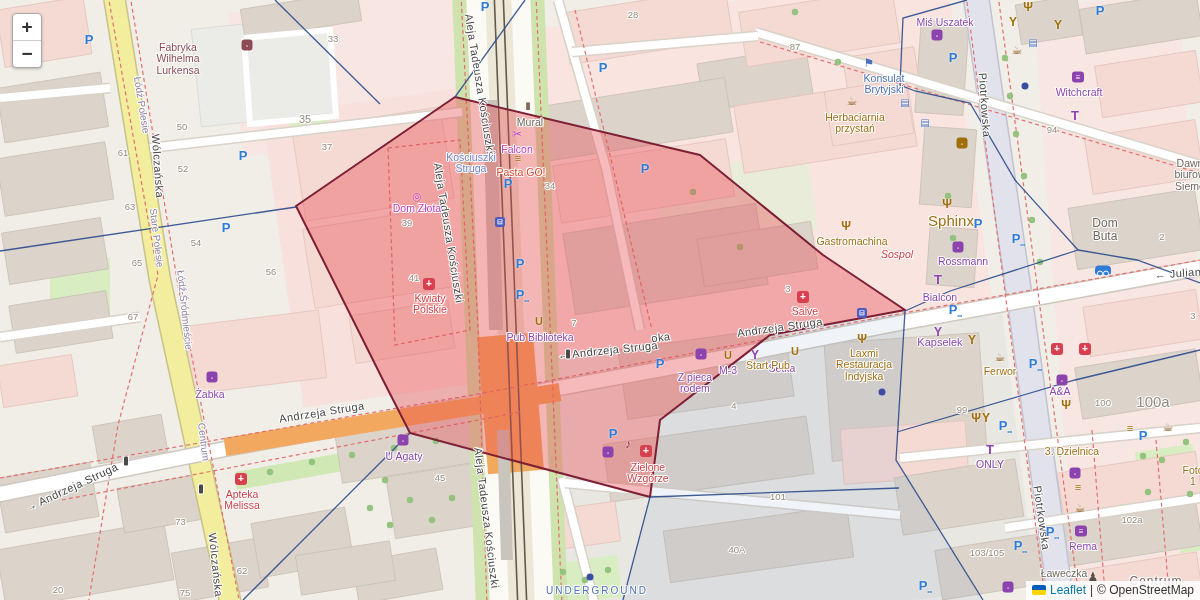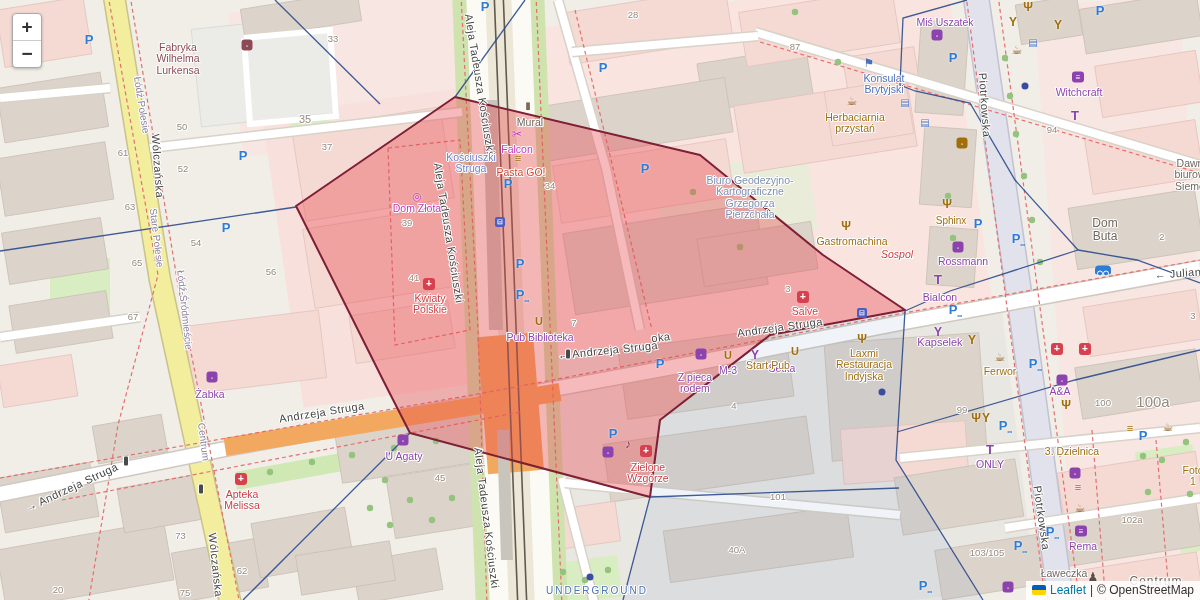--- a/index.html
+++ b/index.html
@@ -224,28 +224,24 @@
       <div class="lbl" style="left: 203px; top: 442px; color: rgb(139, 127, 159); font-size: 10px; transform: translate(-50%, -50%) rotate(83deg);">Centrum</div>
       <div class="lbl" style="left: 178px; top: 59px; color: rgb(141, 74, 85); font-size: 10.5px; font-weight: normal;">Fabryka
 Wilhelma
 Lurkensa</div>
       <div class="lbl" style="left: 945px; top: 23px; color: rgb(141, 67, 173); font-size: 10.5px; font-weight: normal;">Miś Uszatek</div>
       <div class="lbl" style="left: 884px; top: 84px; color: rgb(77, 113, 184); font-size: 10.5px; font-weight: normal;">Konsulat
 Brytyjski</div>
       <div class="lbl" style="left: 855px; top: 123px; color: rgb(158, 109, 19); font-size: 10.5px; font-weight: normal;">Herbaciarnia
 przystań</div>
       <div class="lbl" style="left: 1079px; top: 93px; color: rgb(141, 67, 173); font-size: 10.5px; font-weight: normal;">Witchcraft</div>
-      <div class="lbl" style="left: 951px; top: 221px; color: rgb(158, 109, 19); font-size: 10px; font-weight: normal;">Sphinx</div>
+      <div class="lbl" style="left: 951px; top: 221px; color: rgb(158, 109, 19); font-size: 15px; font-weight: normal;">Sphinx</div>
       <div class="lbl" style="left: 963px; top: 262px; color: rgb(141, 67, 173); font-size: 10.5px; font-weight: normal;">Rossmann</div>
       <div class="lbl" style="left: 852px; top: 242px; color: rgb(158, 109, 19); font-size: 10.5px; font-weight: normal;">Gastromachina</div>
       <div class="lbl" style="left: 897px; top: 255px; color: rgb(203, 62, 68); font-size: 10.5px; font-style: italic; font-weight: normal;">Sospol</div>
-      <div class="lbl" style="left: 750px; top: 198px; color: rgb(125, 143, 179); font-size: 10.5px; font-weight: normal;">Biuro Geodezyjno-
-Kartograficzne
-Grzegorza
-Pierzchała</div>
       <div class="lbl" style="left: 417px; top: 209px; color: rgb(196, 55, 185); font-size: 10.5px; font-weight: normal;">Dom Złota</div>
       <div class="lbl" style="left: 430px; top: 304px; color: rgb(203, 62, 68); font-size: 10.5px; font-weight: normal;">Kwiaty
 Polskie</div>
       <div class="lbl" style="left: 540px; top: 338px; color: rgb(141, 67, 173); font-size: 10.5px; font-weight: normal;">Pub Biblioteka</div>
       <div class="lbl" style="left: 805px; top: 312px; color: rgb(203, 62, 68); font-size: 10.5px; font-weight: normal;">Salve</div>
       <div class="lbl" style="left: 530px; top: 123px; color: rgb(110, 103, 95); font-size: 10.5px; font-weight: normal;">Mural</div>
       <div class="lbl" style="left: 517px; top: 150px; color: rgb(196, 55, 185); font-size: 10.5px; font-weight: normal;">Falcon</div>
       <div class="lbl" style="left: 521px; top: 173px; color: rgb(216, 67, 47); font-size: 10.5px; font-weight: normal;">Pasta GO!</div>
       <div class="lbl" style="left: 471px; top: 163px; color: rgb(109, 131, 201); font-size: 10.5px; font-weight: normal;">Kościuszki
 Struga</div>
@@ -299,21 +295,21 @@
       <div class="lbl" style="left: 414px; top: 278px; color: rgb(148, 137, 125); font-size: 9.5px;">41</div>
       <div class="lbl" style="left: 574px; top: 323px; color: rgb(148, 137, 125); font-size: 9.5px;">7</div>
       <div class="lbl" style="left: 788px; top: 289px; color: rgb(148, 137, 125); font-size: 9.5px;">3</div>
       <div class="lbl" style="left: 1162px; top: 237px; color: rgb(148, 137, 125); font-size: 9.5px;">2</div>
       <div class="lbl" style="left: 1193px; top: 316px; color: rgb(148, 137, 125); font-size: 9.5px;">3</div>
       <div class="lbl" style="left: 962px; top: 410px; color: rgb(148, 137, 125); font-size: 9.5px;">99</div>
       <div class="lbl" style="left: 734px; top: 406px; color: rgb(148, 137, 125); font-size: 9.5px;">4</div>
       <div class="lbl" style="left: 778px; top: 497px; color: rgb(148, 137, 125); font-size: 9.5px;">101</div>
       <div class="lbl" style="left: 737px; top: 550px; color: rgb(148, 137, 125); font-size: 9.5px;">40A</div>
       <div class="lbl" style="left: 440px; top: 478px; color: rgb(148, 137, 125); font-size: 9.5px;">45</div>
-      <div class="lbl" style="left: 173px; top: 536px; color: rgb(148, 137, 125); font-size: 9.5px; padding-left: 15px;">73</div>
+      <div class="lbl" style="left: 173px; top: 522px; color: rgb(148, 137, 125); font-size: 9.5px; padding-left: 15px;">73</div>
       <div class="lbl" style="left: 185px; top: 593px; color: rgb(148, 137, 125); font-size: 9.5px;">75</div>
       <div class="lbl" style="left: 242px; top: 571px; color: rgb(148, 137, 125); font-size: 9.5px;">62</div>
       <div class="lbl" style="left: 58px; top: 590px; color: rgb(148, 137, 125); font-size: 9.5px;">20</div>
       <div class="lbl" style="left: 1103px; top: 403px; color: rgb(148, 137, 125); font-size: 9.5px;">100</div>
       <div class="lbl" style="left: 1153px; top: 402px; color: rgb(148, 137, 125); font-size: 15px; text-align: center;">100a</div>
       <div class="lbl" style="left: 1132px; top: 520px; color: rgb(148, 137, 125); font-size: 9.5px;">102a</div>
       <div class="lbl" style="left: 987px; top: 553px; color: rgb(148, 137, 125); font-size: 9.5px;">103/105</div>
       <div class="ic icP" style="left: 89px; top: 39px;">P</div>
       <div class="ic icP" style="left: 243px; top: 155px;">P</div>
       <div class="ic icP" style="left: 226px; top: 227px;">P</div>

